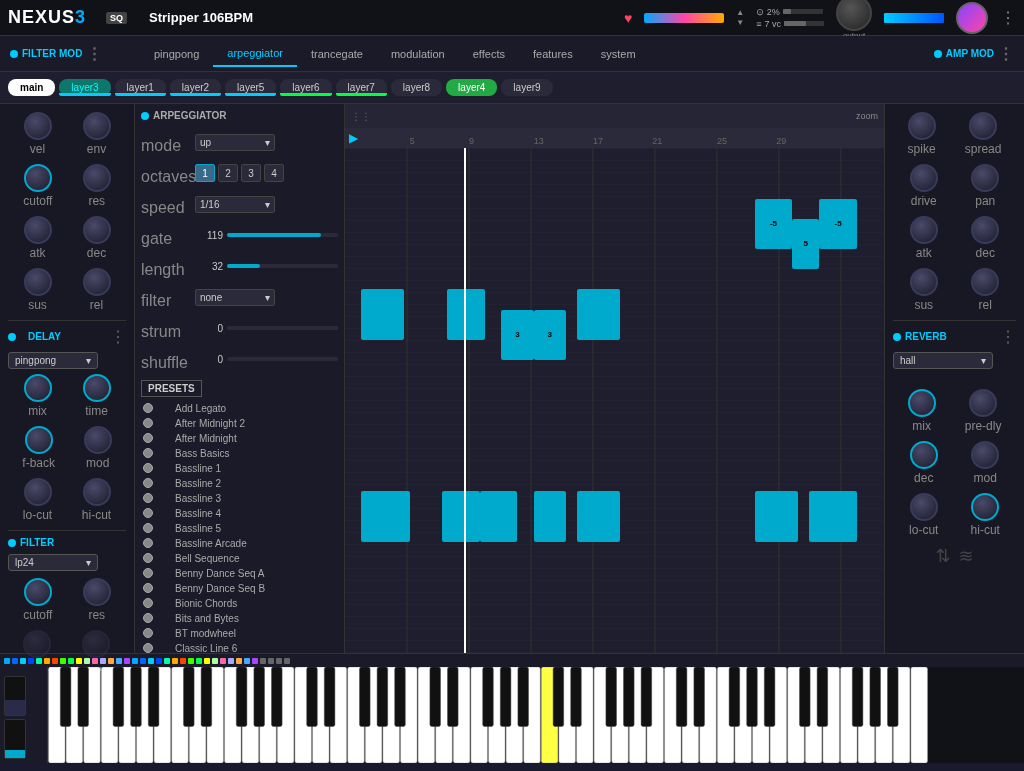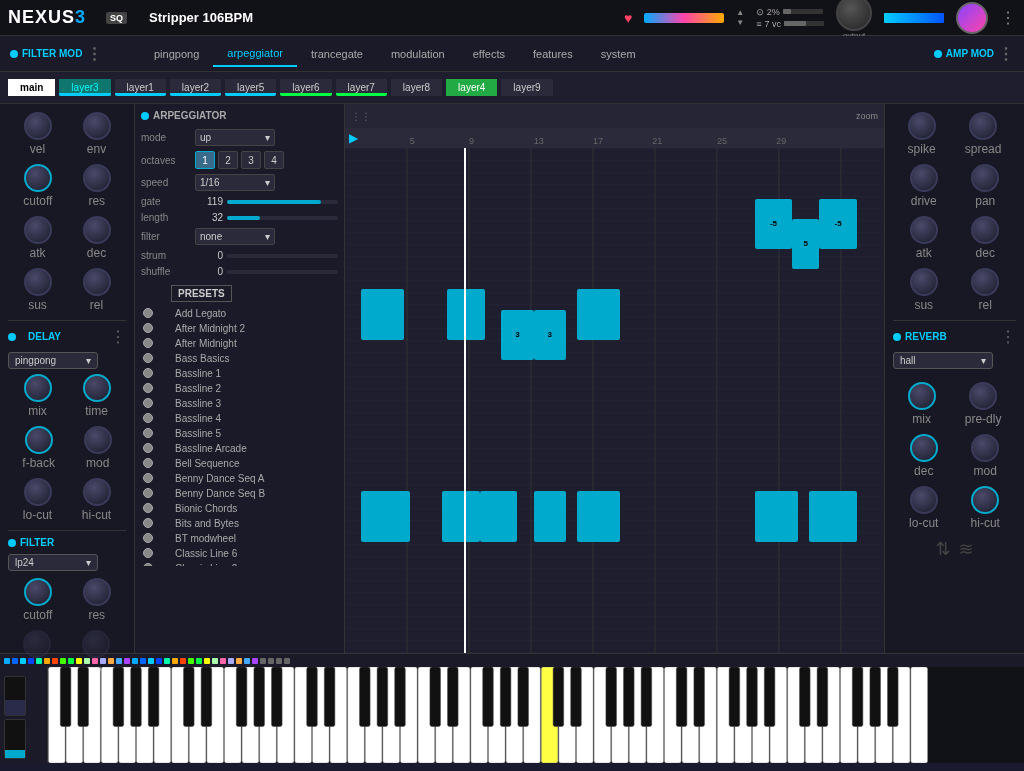--- a/index.html
+++ b/index.html
@@ -133,21 +133,21 @@
       background: #1e1e2e;
       height: 32px;
       display: flex;
       align-items: center;
       padding: 4px 8px;
       gap: 4px;
       border-bottom: 1px solid #333;
     }
     .layer-tab {
       padding: 3px 12px;
-      border-radius: 0;
+      border-radius: 8px;
       font-size: 10px;
       cursor: pointer;
       color: #ccc;
       background: #2a2a3a;
       position: relative;
     }
     .layer-tab.active-main {
       background: #fff;
       color: #000;
       font-weight: bold;
@@ -234,21 +234,22 @@
     }
     .arp-row {
       display: flex;
       align-items: center;
       margin-bottom: 5px;
       gap: 4px;
     }
     .arp-label {
       width: 50px;
       color: #888;
-      font-size: 10px;
+      font-size: 16px;
+      margin-top: 8px;
     }
     .arp-select {
       background: #2a2a3a;
       border: 1px solid #444;
       color: #ccc;
       font-size: 10px;
       padding: 2px 4px;
       border-radius: 2px;
       width: 80px;
       display: flex;
@@ -299,21 +300,20 @@
       margin-top: 8px;
     }
     .presets-title {
       font-size: 10px;
       font-weight: bold;
       color: #ccc;
       margin-bottom: 4px;
       border: 1px solid #555;
       padding: 2px 6px;
       display: inline-block;
-      margin-left: 30px;
     }
     .preset-list {
       overflow-y: auto;
       max-height: 260px;
     }
     .preset-item {
       display: flex;
       align-items: flex-start;
       gap: 22px;
       padding: 2px 2px;
@@ -976,21 +976,21 @@
 
     <div class="divider"></div>
 
     <div class="section-header">
       <div style="display:flex;align-items:center;gap:4px">
         <span class="power-dot"></span>
         <span style="font-size:10px;color:#00ccff;font-weight:bold">REVERB</span>
       </div>
       <span class="section-dots">⋮</span>
     </div>
-    <div style="margin-bottom:13px">
+    <div style="margin-bottom:20px">
       <div class="reverb-select">
         <span>hall</span>
         <span>▾</span>
       </div>
     </div>
     <div class="knob-row">
       <div class="knob-item">
         <div class="knob cyan-ring"></div>
         <span class="knob-label">mix</span>
       </div>

